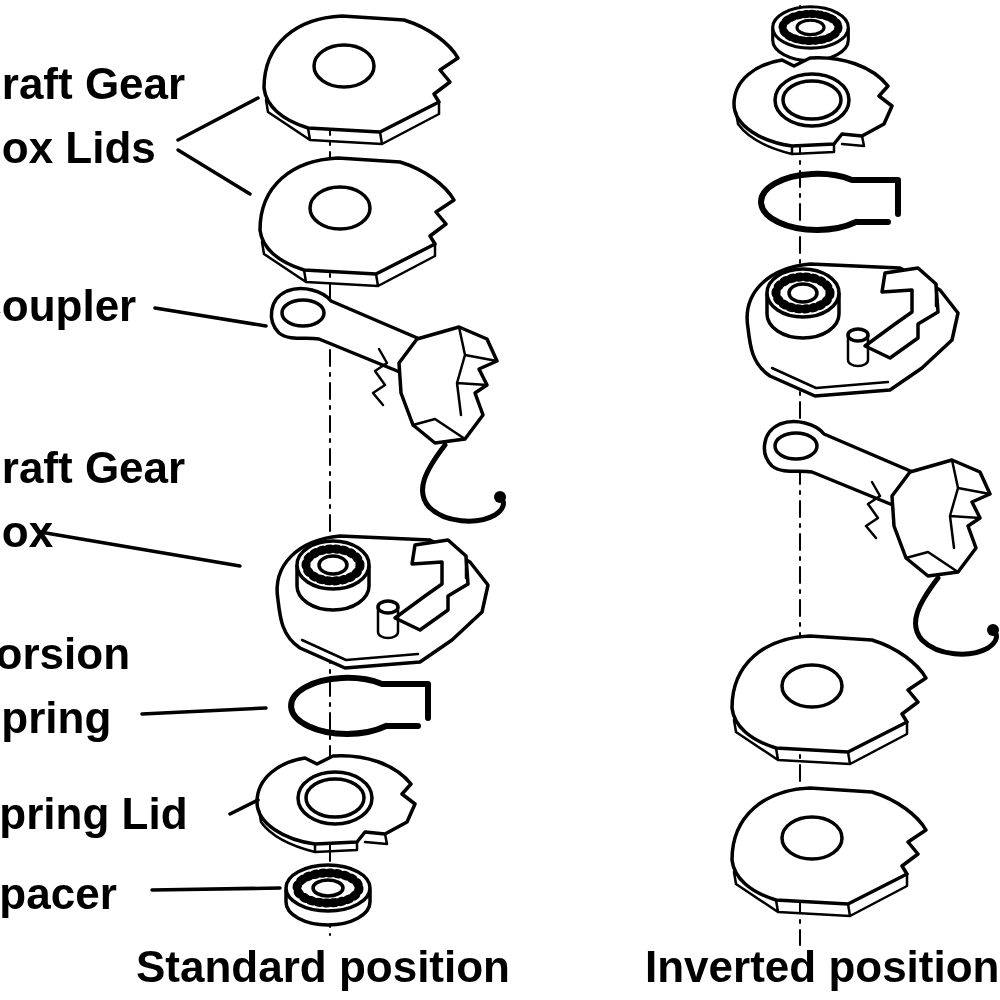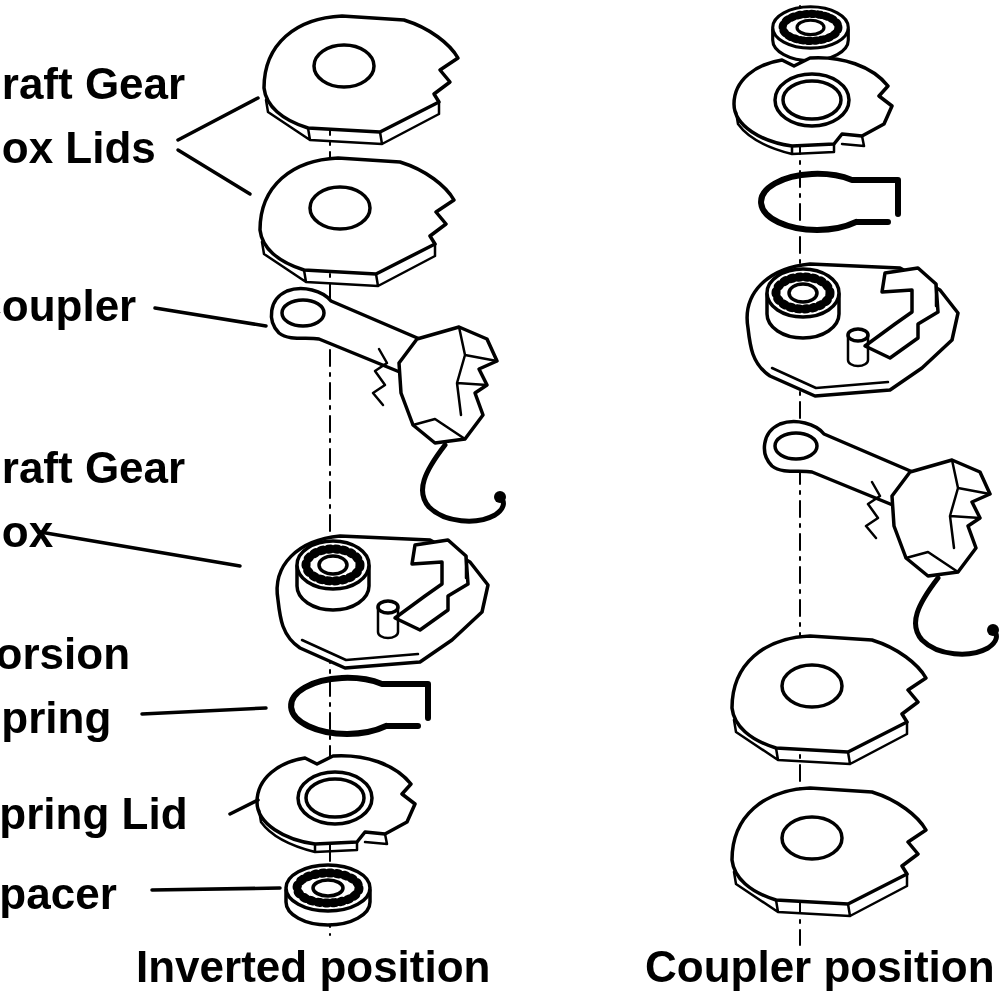--- a/index.html
+++ b/index.html
@@ -147,16 +147,16 @@
   </div>
 
   <div class="label" style="left:-30px;top:782px;">
     <div>Spring Lid</div>
   </div>
 
   <div class="label" style="left:-30px;top:862px;">
     <div>Spacer</div>
   </div>
 
-  <div class="caption" style="left:136px;top:942px;">Inverted position</div>
-  <div class="caption" style="left:645px;top:942px;">Coupler position</div>
+  <div class="caption" style="left:136px;top:942px;">Standard position</div>
+  <div class="caption" style="left:645px;top:942px;">Inverted position</div>
 
 </div>
 
 </body></html>

